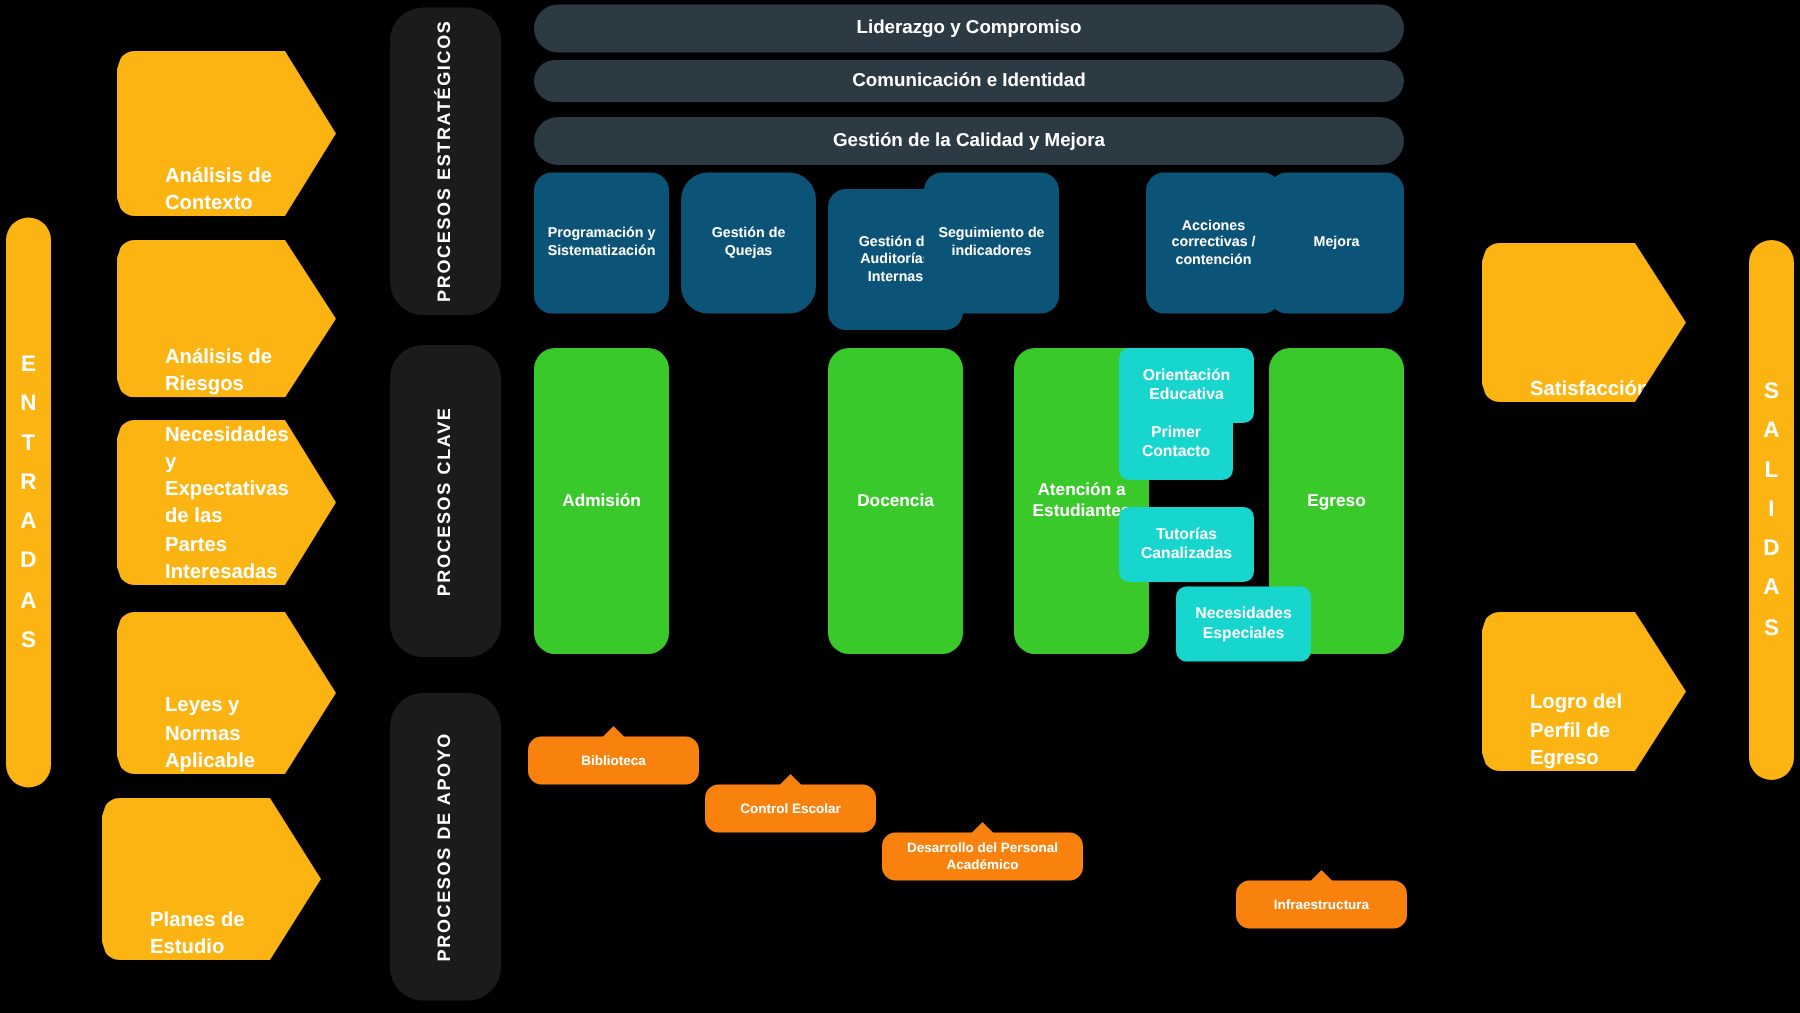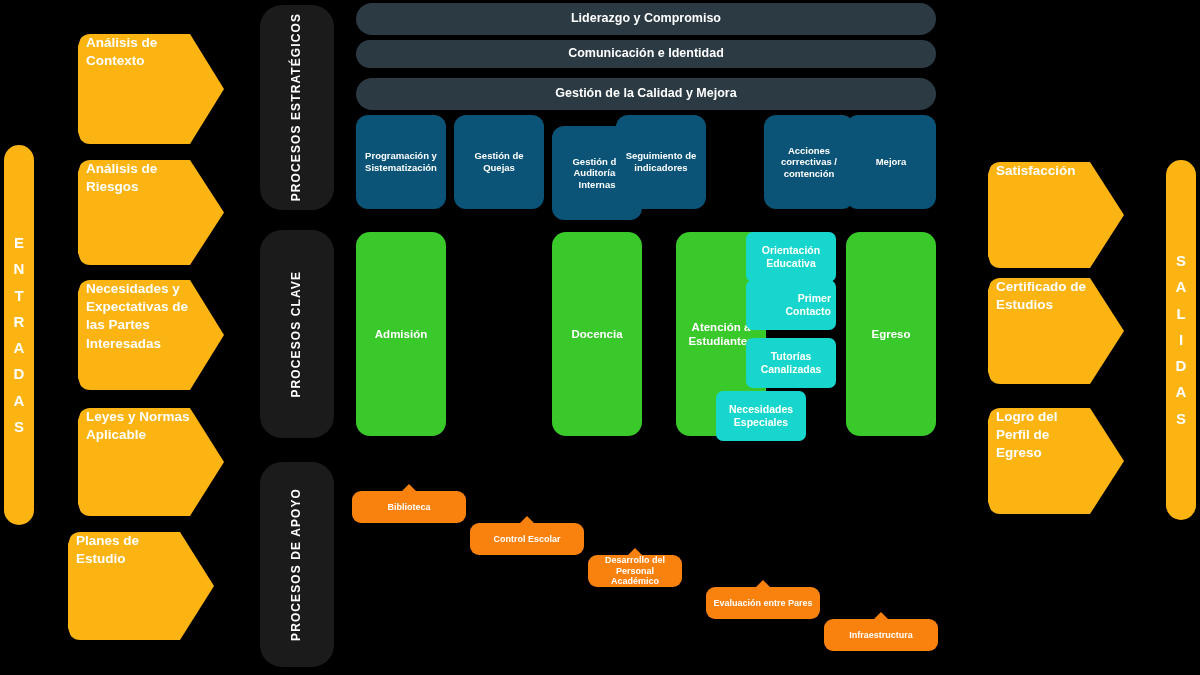--- a/index.html
+++ b/index.html
@@ -18,22 +18,22 @@
     background:#fbb412;border-radius:16px;
     display:flex;flex-direction:column;align-items:center;justify-content:center;
     font-weight:bold;font-size:15px;letter-spacing:0;color:#fff;
   }
   .rail span{display:block;line-height:1.75;}
 
   
   .arrow{
     background:#fbb412;color:#fff;font-weight:bold;font-size:13.5px;
     border-radius:12px 0 0 12px;
-    padding-left:8px;padding-right:34px;
-    display:flex;align-items:flex-start;
+    padding-left:32px;padding-right:34px;
+    display:flex;align-items:flex-end;
     clip-path:polygon(0 12px, 0 calc(100% - 12px),
                       4px 100%, calc(100% - 34px) 100%,
                       100% 50%, calc(100% - 34px) 0,
                       4px 0);
   }
   .arrow .ttl{line-height:1.35;}
 
   
   .band-label{
     background:#1b1b1b;border-radius:22px;
@@ -127,21 +127,21 @@
   <div class="abs sbar ctr" style="left:356px;top:40px;width:580px;height:28px;">
     <span>Comunicación e Identidad</span>
   </div>
   <div class="abs sbar ctr" style="left:356px;top:78px;width:580px;height:32px;">
     <span>Gestión de la Calidad y Mejora</span>
   </div>
 
   <div class="abs sbox ctr" style="left:356px;top:115px;width:90px;height:94px;">
     <span>Programación y Sistematización</span>
   </div>
-  <div class="abs sbox ctr" style="left:454px;top:115px;width:90px;height:94px;">
+  <div class="abs sbox ctr" style="left:454px;top:115px;width:90px;height:94px;border-radius:18px;">
     <span>Gestión de Quejas</span>
   </div>
   <div class="abs sbox ctr" style="left:552px;top:115px;width:90px;height:94px;margin-top:11px;">
     <span>Gestión de Auditorías Internas</span>
   </div>
   <div class="abs sbox ctr" style="left:616px;top:115px;width:90px;height:94px;">
     <span>Seguimiento de indicadores</span>
   </div>
   <div class="abs sbox ctr" style="left:748px;top:115px;width:90px;height:94px;margin-left:16px;">
     <span>Acciones correctivas / contención</span>
@@ -159,56 +159,49 @@
   <div class="abs kbox ctr" style="left:676px;top:232px;width:90px;height:204px;">
     <span>Atención a Estudiantes</span>
   </div>
   <div class="abs kbox ctr" style="left:846px;top:232px;width:90px;height:204px;">
     <span>Egreso</span>
   </div>
 
   <div class="abs tbox ctr" style="left:746px;top:232px;width:90px;height:50px;">
     <span>Orientación Educativa</span>
   </div>
-  <div class="abs tbox ctr" style="left:746px;top:280px;width:90px;height:50px;text-align:right;">
+  <div class="abs tbox ctr" style="left:746px;top:270px;width:76px;height:50px;">
     <span>Primer Contacto</span>
   </div>
   <div class="abs tbox ctr" style="left:746px;top:338px;width:90px;height:50px;">
     <span>Tutorías Canalizadas</span>
   </div>
-  <div class="abs tbox ctr" style="left:716px;top:391px;width:90px;height:50px;">
+  <div class="abs tbox ctr" style="left:784px;top:391px;width:90px;height:50px;">
     <span>Necesidades Especiales</span>
   </div>
 
   <div class="abs obox ctr" style="left:352px;top:491px;width:114px;height:32px;">
     <span class="notch"></span>
     <span>Biblioteca</span>
   </div>
   <div class="abs obox ctr" style="left:470px;top:491px;width:114px;height:32px;">
     <span class="notch"></span>
     <span>Control Escolar</span>
   </div>
-  <div class="abs obox ctr" style="left:588px;top:491px;width:94px;height:32px;">
+  <div class="abs obox ctr" style="left:588px;top:491px;width:134px;height:32px;">
     <span class="notch"></span>
     <span>Desarrollo del Personal Académico</span>
-  </div>
-  <div class="abs obox ctr" style="left:706px;top:491px;width:114px;height:32px;">
-    <span class="notch"></span>
-    <span>Evaluación entre Pares</span>
   </div>
   <div class="abs obox ctr" style="left:824px;top:491px;width:114px;height:32px;">
     <span class="notch"></span>
     <span>Infraestructura</span>
   </div>
 
   <div class="abs arrow" style="left:988px;top:162px;width:136px;height:106px;">
     <span class="ttl">Satisfacción</span>
-  </div>
-  <div class="abs arrow" style="left:988px;top:278px;width:136px;height:106px;">
-    <span class="ttl">Certificado de Estudios</span>
   </div>
   <div class="abs arrow" style="left:988px;top:408px;width:136px;height:106px;">
     <span class="ttl">Logro del Perfil de Egreso</span>
   </div>
 
   <div class="abs rail" style="left:1166px;top:160px;width:30px;height:360px;">
     <span>S</span>
     <span>A</span>
     <span>L</span>
     <span>I</span>

